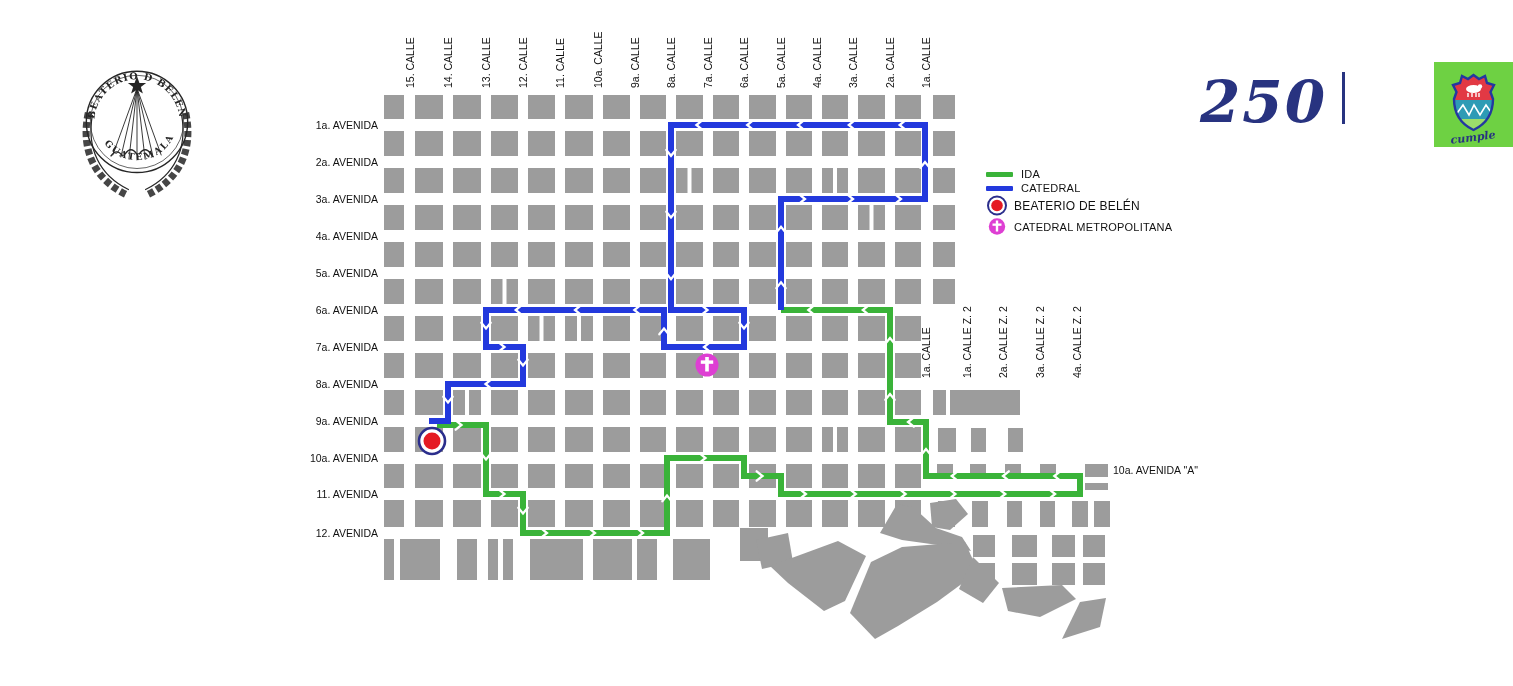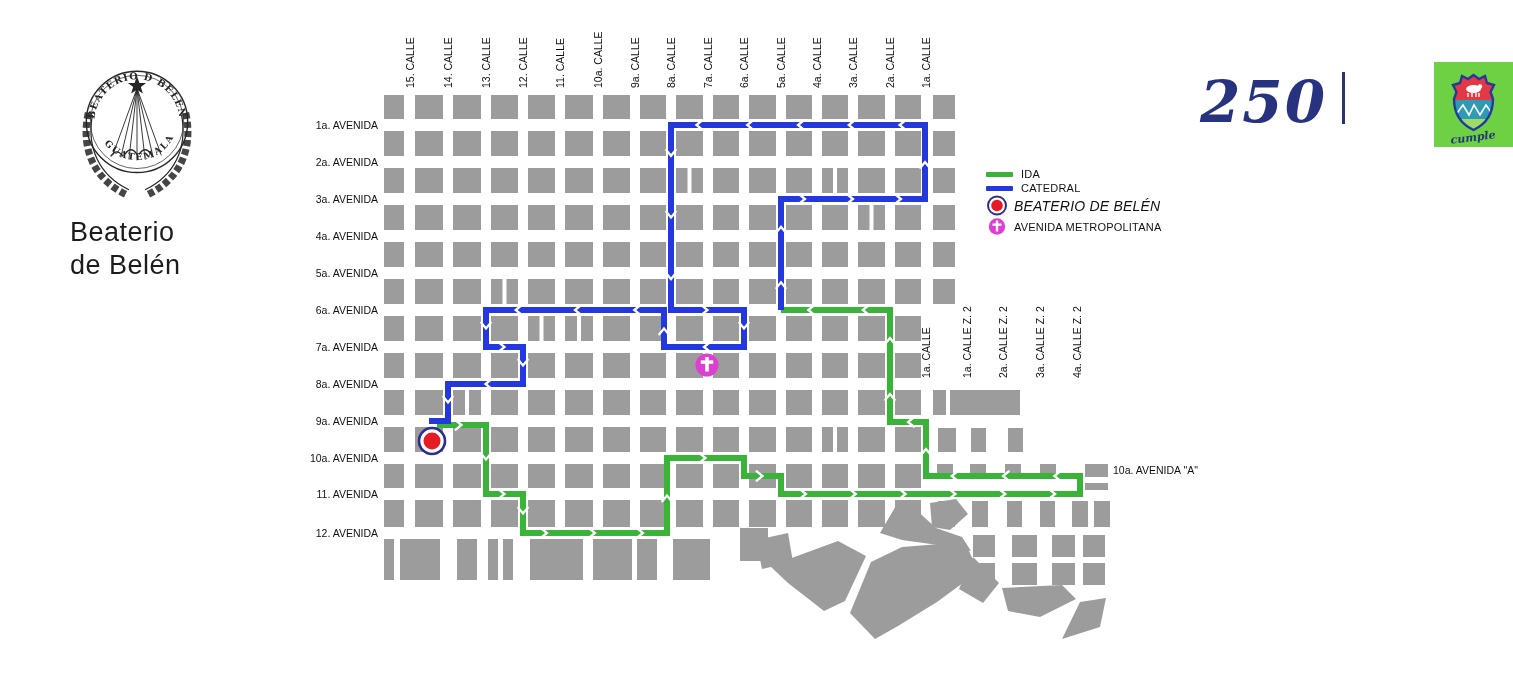--- a/index.html
+++ b/index.html
@@ -12,21 +12,21 @@
             color:#1c1c1c;letter-spacing:.5px;}
   
   #map-svg{position:absolute;left:0;top:0;}
   
   .legend{position:absolute;left:986px;top:167px;}
   .legend-row{display:flex;align-items:center;height:14px;margin-bottom:0;}
   .legend-row.mk{height:21px;}
   .swatch{width:27px;height:5px;margin-right:8px;border-radius:1px;}
   .legend-ico{width:22px;height:21px;margin-right:6px;flex:0 0 auto;}
   .legend-label{font-size:11px;color:#111;white-space:nowrap;letter-spacing:.2px;}
-  .legend-label.big{font-size:14px;font-style:italic;}
+  .legend-label.big{font-size:12px;}
   
   .logo250{position:absolute;left:1176px;top:72px;display:flex;align-items:flex-start;color:#283380;margin-left:24px;}
   .logo250 .num{font-family:"DejaVu Serif",serif;font-style:italic;font-weight:bold;
                 font-size:58px;line-height:60px;letter-spacing:2px;}
   .logo250 .bar{width:3px;height:52px;background:#283380;margin:0 13px 0 15px;}
   .logo250 .words{font-size:16.5px;line-height:18px;letter-spacing:.1px;}
   
   .badge{position:absolute;left:1434px;top:62px;width:79px;height:85px;}
 </style>
 </head>
@@ -51,24 +51,20 @@
       <path id="crest-arc-bottom" d="M34,82 A40,40 0 0 0 106,82"></path>
     </defs>
     <text font-family="DejaVu Serif, serif" font-size="9.5" font-weight="bold" fill="#262626" letter-spacing="1">
       <textPath href="#crest-arc-top" startOffset="2%">BEATERIO D BELEN</textPath>
     </text>
     <text font-family="DejaVu Serif, serif" font-size="9" font-weight="bold" fill="#262626" letter-spacing="2">
       <textPath href="#crest-arc-bottom" startOffset="8%">GUATEMALA</textPath>
     </text>
   </svg>
 
-  <div class="org-name">
-    <div>Beaterio</div>
-    <div>de Belén</div>
-  </div>
 
   <svg id="map-svg" width="1513" height="686" viewBox="0 0 1513 686">
       <g fill="#9C9C9C">
         <rect x="384" y="95" width="20" height="24"></rect>
         <rect x="415" y="95" width="28" height="24"></rect>
         <rect x="453" y="95" width="28" height="24"></rect>
         <rect x="491" y="95" width="27" height="24"></rect>
         <rect x="528" y="95" width="27" height="24"></rect>
         <rect x="565" y="95" width="28" height="24"></rect>
         <rect x="603" y="95" width="27" height="24"></rect>
@@ -421,21 +417,21 @@
         <circle cx="11" cy="10.5" r="5.8" fill="#E51A23"></circle>
       </svg>
       <span class="legend-label big">BEATERIO DE BELÉN</span>
     </div>
     <div class="legend-row mk">
       <svg class="legend-ico" viewBox="0 0 22 21">
         <circle cx="11" cy="10.5" r="8.2" fill="#DE3FD3"></circle>
         <rect x="9.8" y="4.5" width="2.4" height="11" fill="#fff"></rect>
         <rect x="6.5" y="7.5" width="9" height="2.3" fill="#fff"></rect>
       </svg>
-      <span class="legend-label">AVENIDA METROPOLITANA</span>
+      <span class="legend-label">CATEDRAL METROPOLITANA</span>
     </div>
   </div>
 
   <div class="logo250">
     <span class="num">250</span>
     <span class="bar"></span>
   </div>
 
   <svg class="badge" viewBox="0 0 79 85">
     <rect x="0" y="0" width="79" height="85" fill="#6ED143"></rect>

